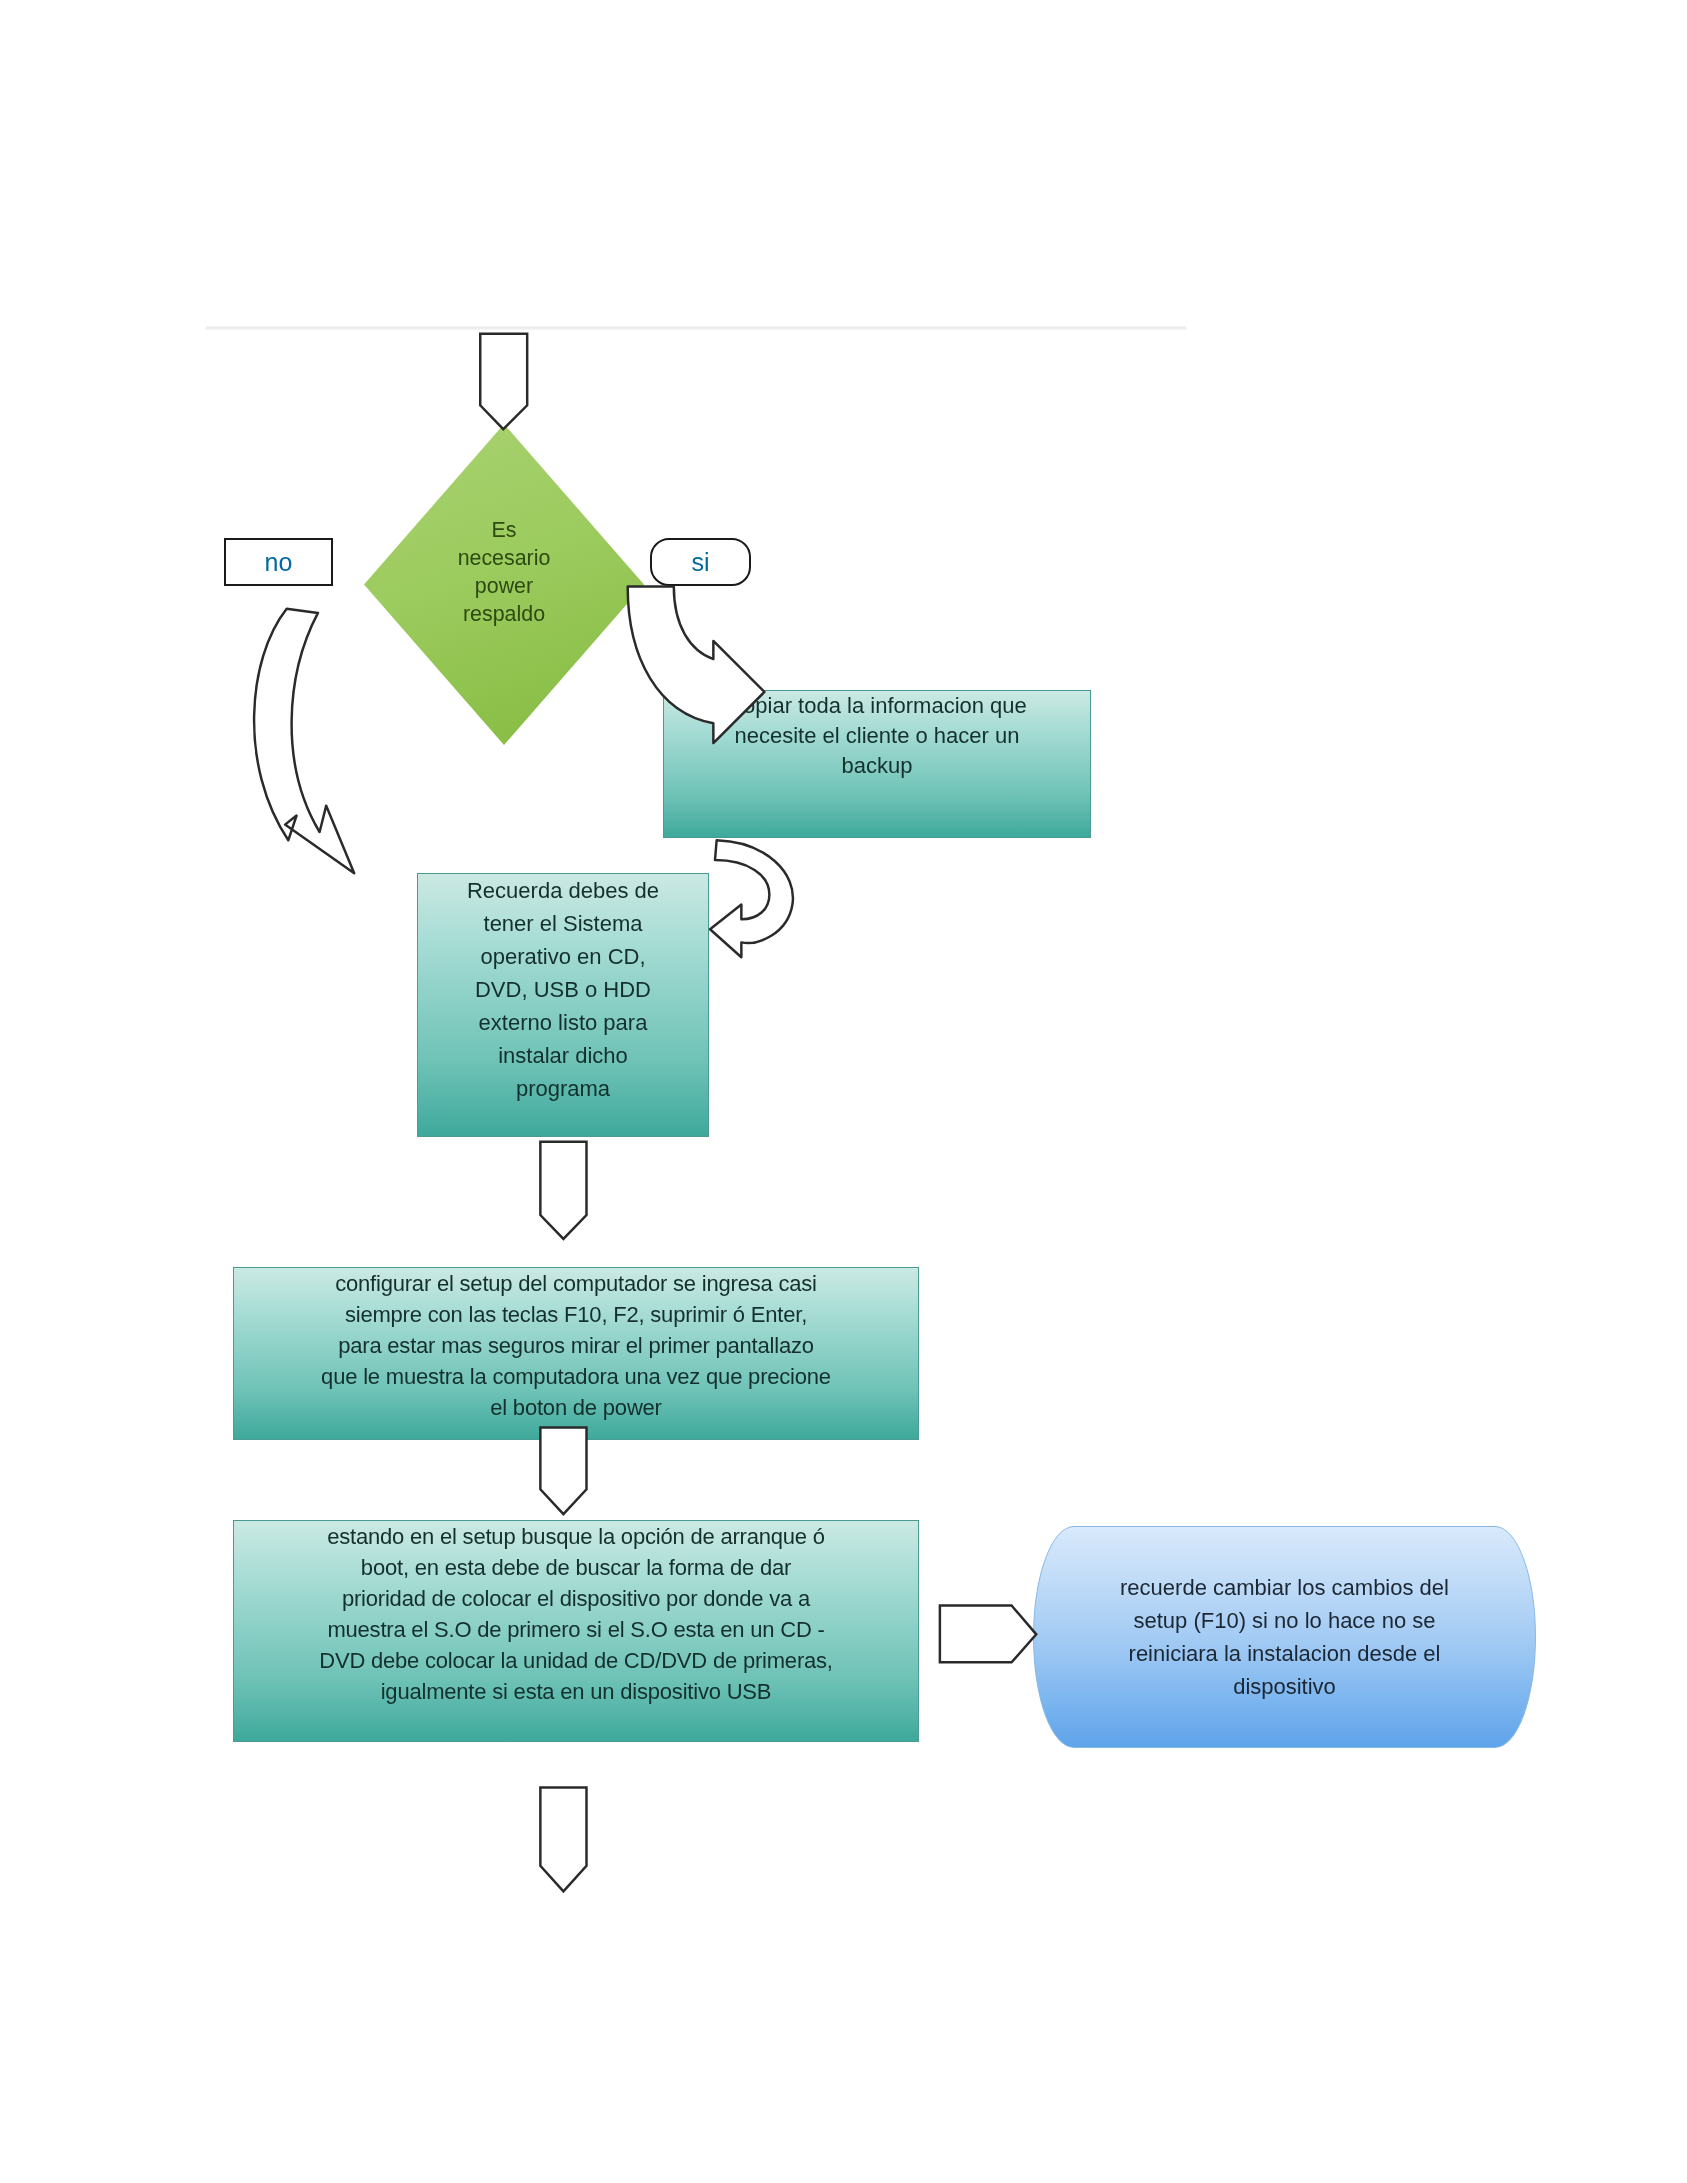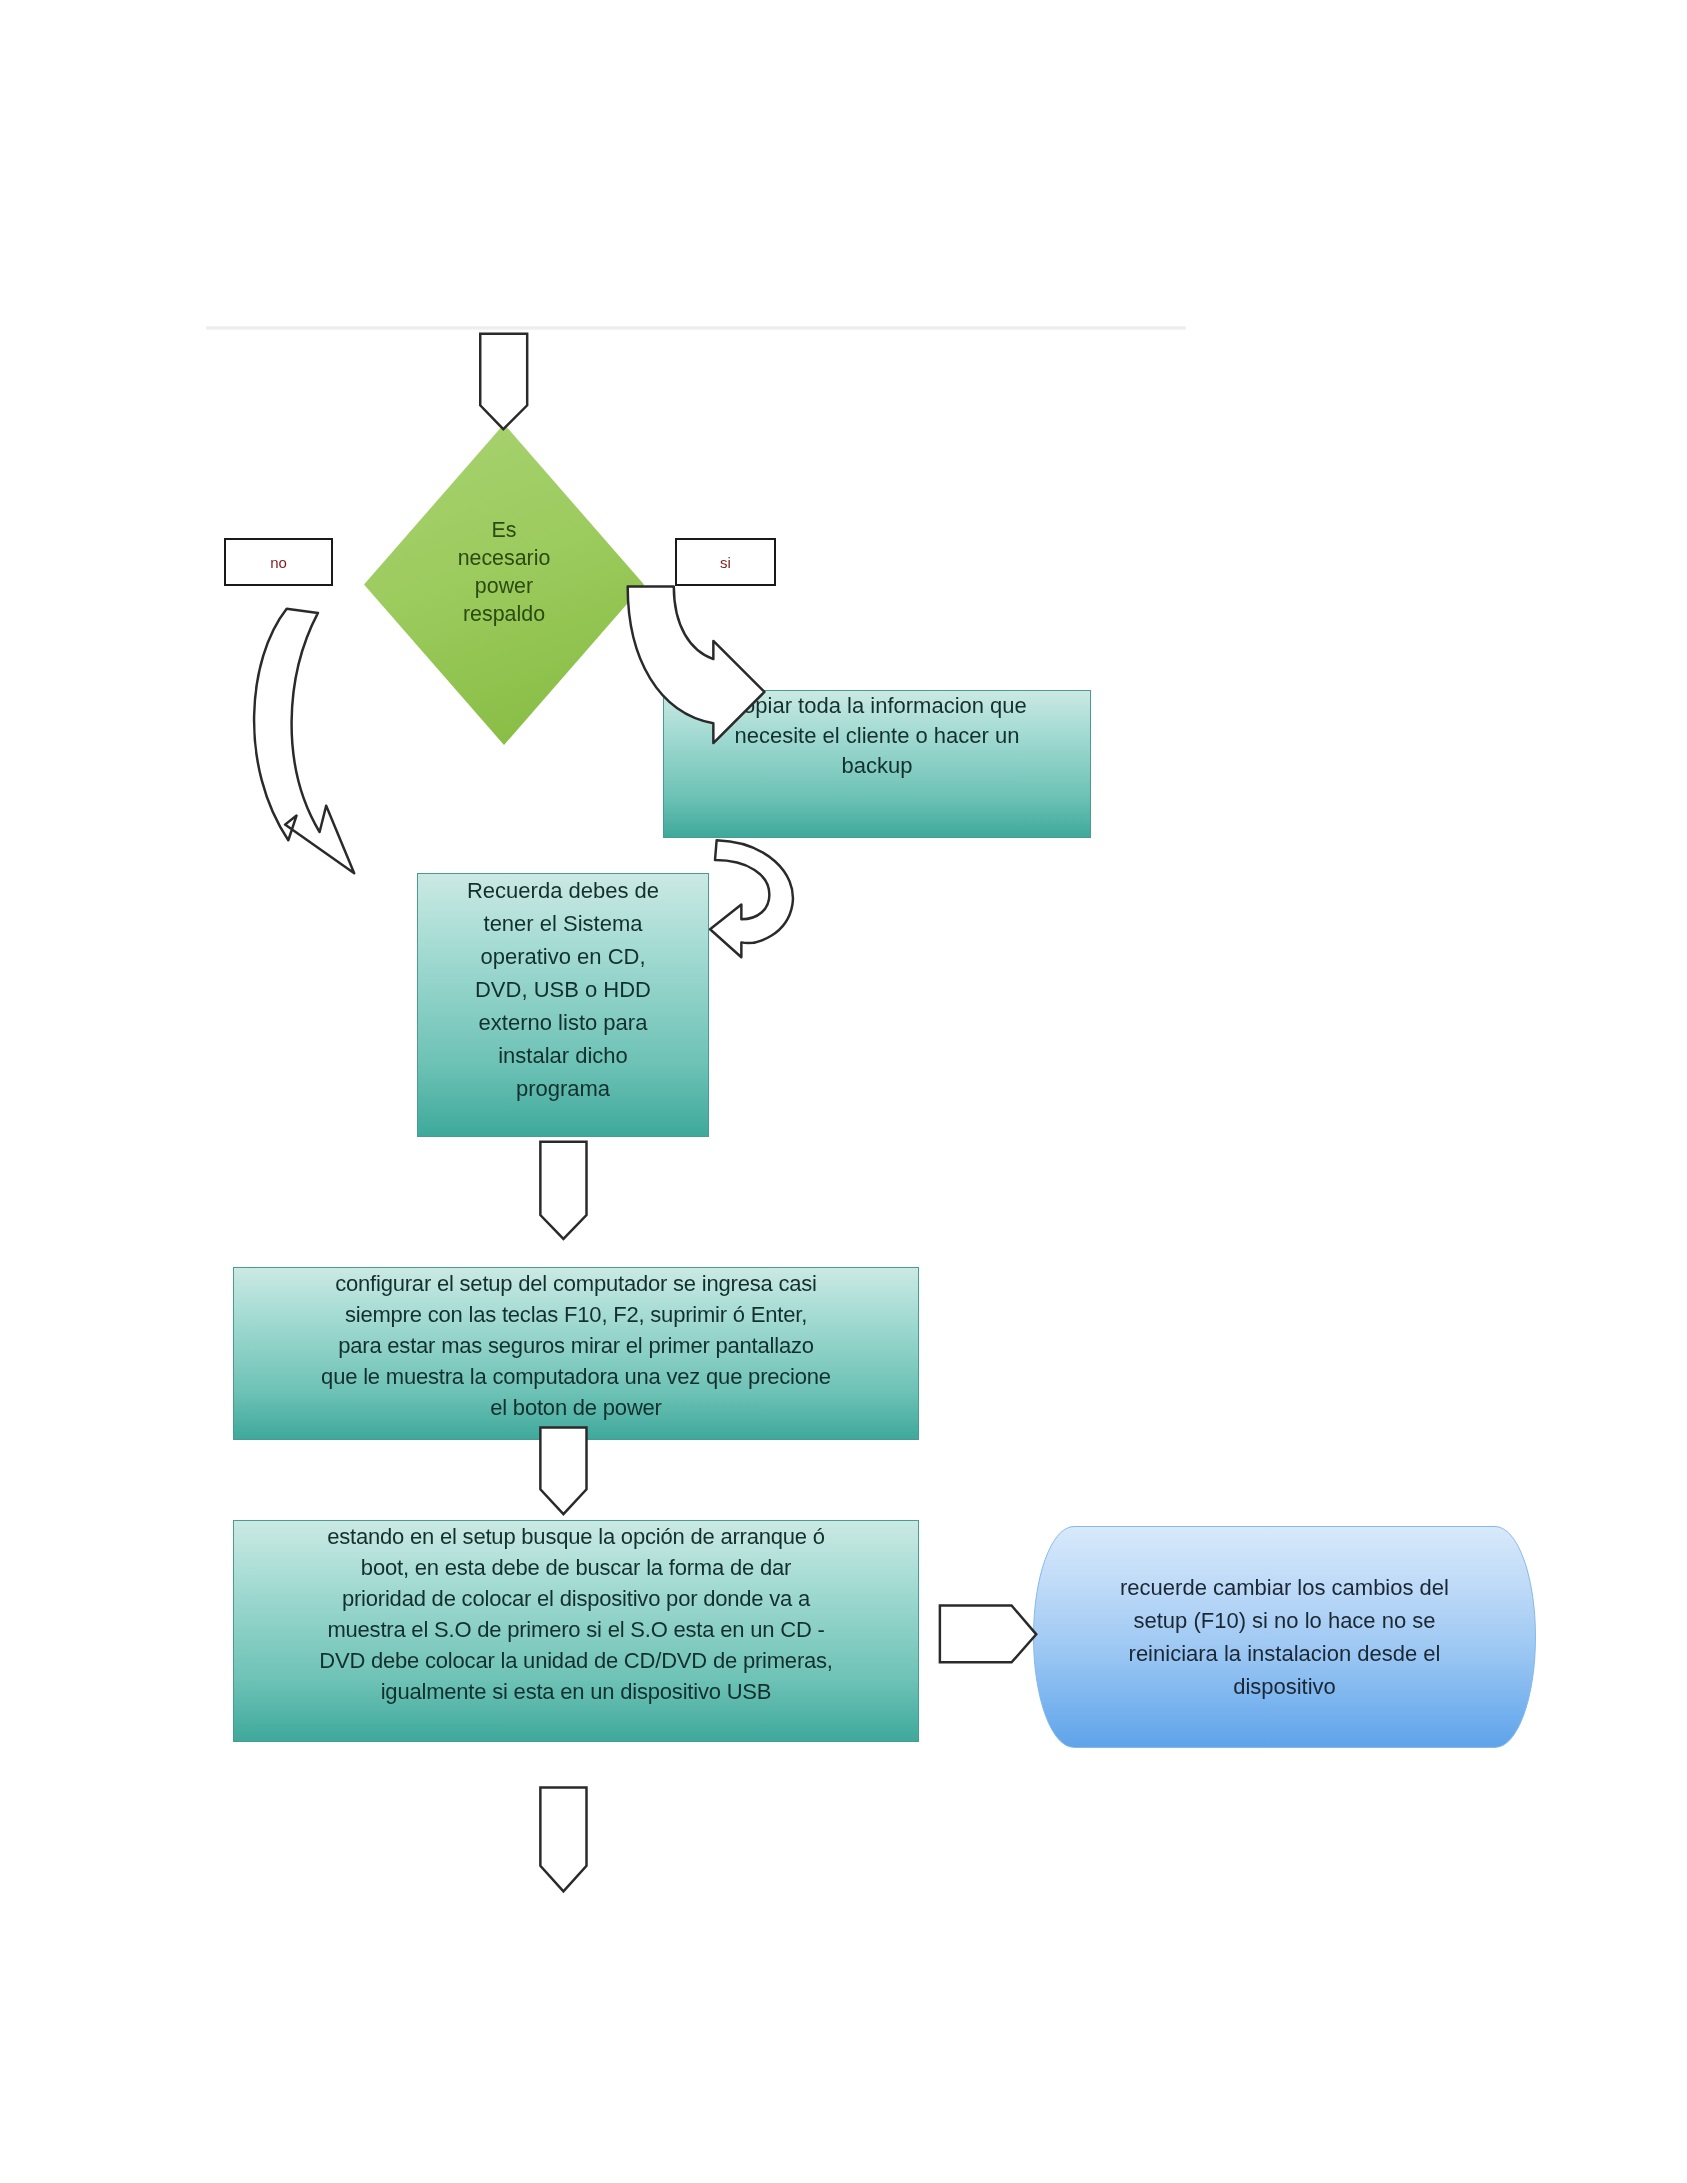--- a/index.html
+++ b/index.html
@@ -74,26 +74,26 @@
 
   
   .tag-box {
     position: absolute;
     background: #ffffff;
     border: 2.1px solid #1a1a1a;
     box-sizing: border-box;
     display: flex;
     align-items: center;
     justify-content: center;
-    font-size: 15px;
-    color: #7f1d1d;
+    font-size: 25px;
+    color: #0369a1;
     font-family: "Liberation Sans", sans-serif;
   }
   #tag-no { left: 224px; top: 538px; width: 109px; height: 48px; }
-  #tag-si { left: 675px; top: 538px; width: 101px; height: 48px; }
+  #tag-si { left: 650px; top: 538px; width: 101px; height: 48px; border-radius: 19px; }
 
   
   .teal-box {
     position: absolute;
     box-sizing: border-box;
     border: 1.2px solid #4a9b93;
     background: linear-gradient(to bottom, #cbe9e3 0%, #a8ddd5 25%, #6ec2b6 72%, #3ea99b 100%);
     display: flex;
     justify-content: center;
   }

